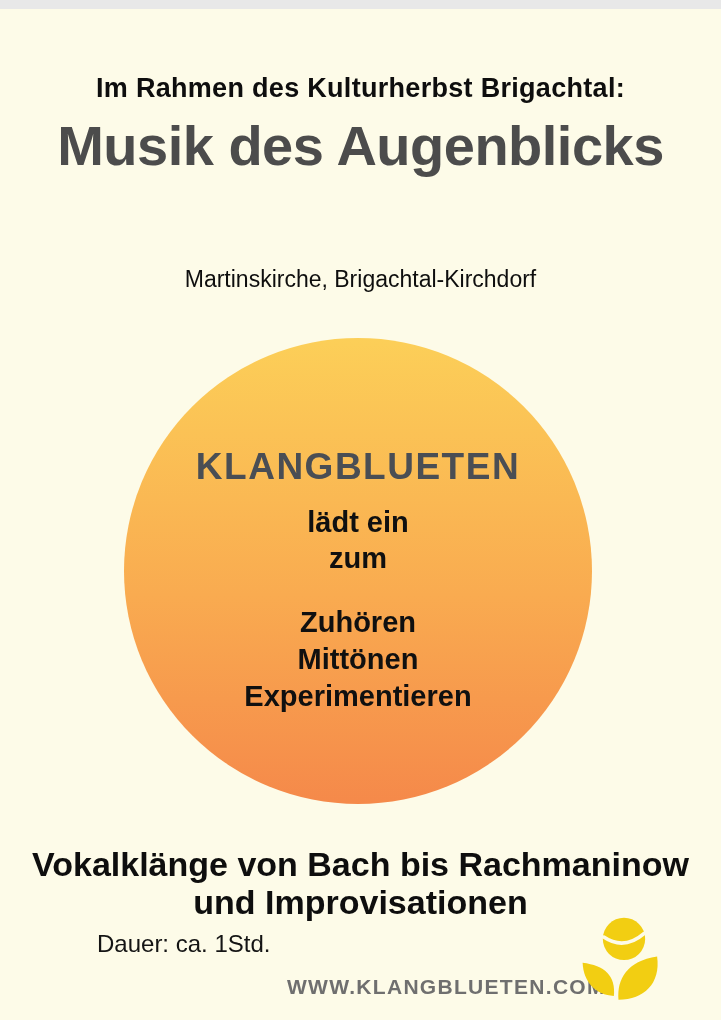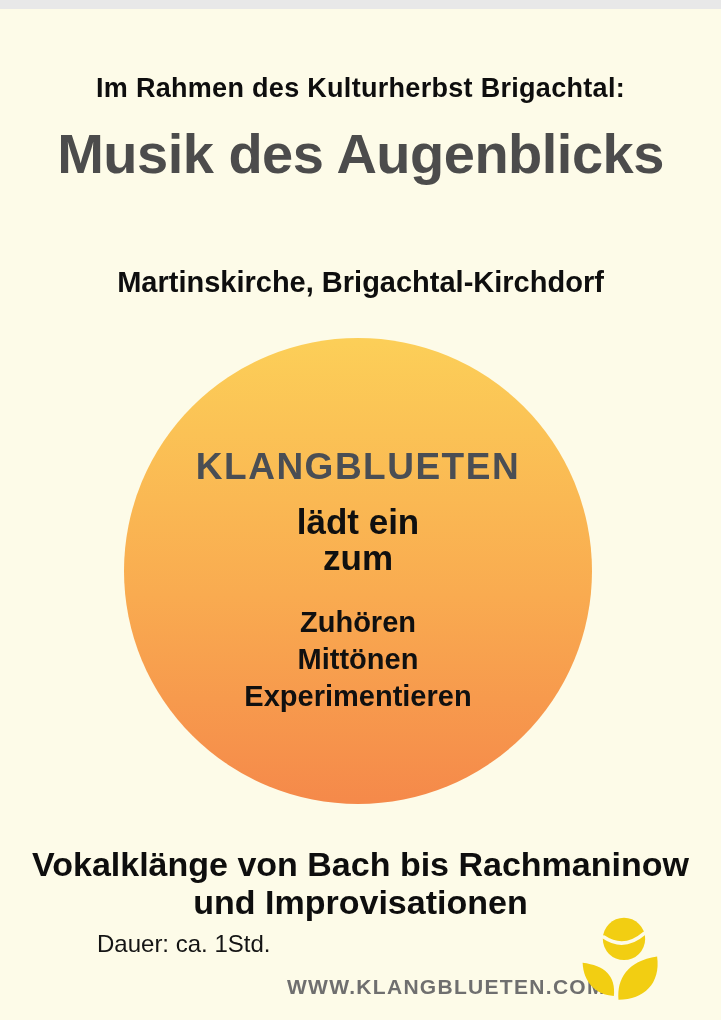--- a/index.html
+++ b/index.html
@@ -20,36 +20,36 @@
     white-space: nowrap;
   }
   .kicker {
     top: 64px;
     font-size: 27px;
     font-weight: bold;
     color: #0e0e0e;
     letter-spacing: 0.3px;
   }
   .title {
-    top: 112px;
+    top: 104px;
     font-size: 56px;
     font-weight: bold;
     color: #4c4c4c;
     letter-spacing: -0.5px;
   }
   .datetime {
     top: 197px;
     font-size: 34px;
     font-weight: bold;
     color: #0e0e0e;
   }
   .venue {
     top: 257px;
-    font-size: 29px;
-    font-weight: bold;
+    font-size: 23px;
+    font-weight: normal;
     color: #0e0e0e;
   }
   .sun-circle {
     position: absolute;
     left: 124px;
     top: 329px;
     width: 468px;
     height: 466px;
     border-radius: 50%;
     background: linear-gradient(180deg, #FCCF58 0%, #F9AB50 55%, #F5894A 100%);
@@ -60,21 +60,21 @@
   }
   .ensemble {
     margin-top: 108px;
     font-size: 37px;
     font-weight: bold;
     color: #4a4e54;
     letter-spacing: 1.5px;
   }
   .invite {
     margin-top: 16px;
-    font-size: 35px;
+    font-size: 29px;
     font-weight: bold;
     color: #101010;
     line-height: 36px;
   }
   .activities {
     margin-top: 28px;
     font-size: 29px;
     font-weight: bold;
     color: #101010;
     line-height: 37px;

